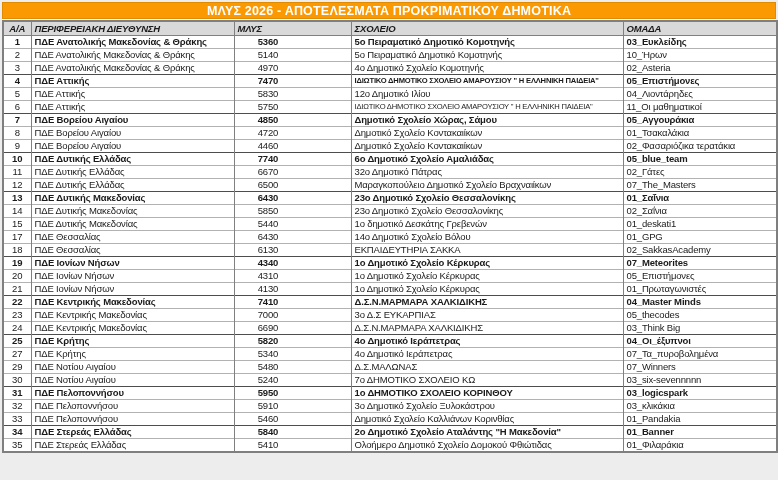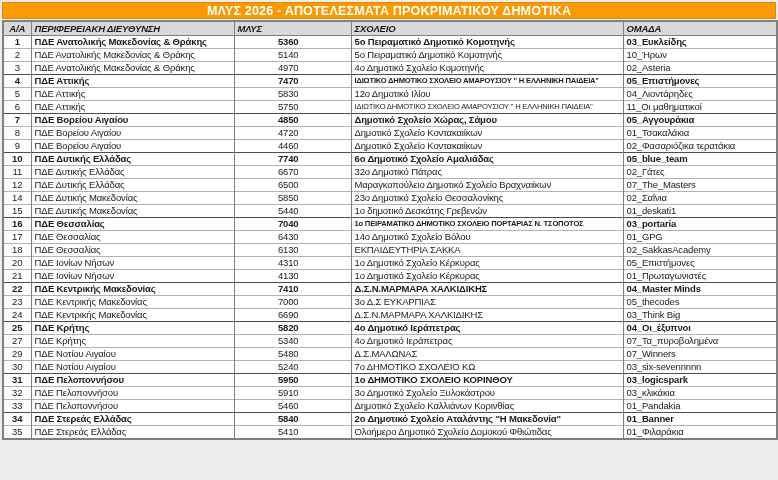--- a/index.html
+++ b/index.html
@@ -14,21 +14,21 @@
   col.c-school{width:272px}col.c-team{width:154px}
   th,td{border-left:1px solid #808080;border-right:1px solid #808080;
     border-top:1px solid #b2b2b2;padding:0 3px;font-size:9.5px;line-height:12px;
     height:12px;white-space:nowrap;overflow:hidden;box-sizing:border-box;
     letter-spacing:-0.15px;color:#1a1a1a;}
   thead th{background:var(--header-bg,#d9d9d9);font-style:italic;font-weight:bold;
     text-align:left;border-top:1px solid #808080;border-bottom:1px solid #808080;
     height:13px;line-height:13px;}
   thead th.col-rank{text-align:center;margin-top:36px;}
   td.cell-rank{text-align:center;}
-  td.cell-score{text-align:right;padding-right:52px;}
+  td.cell-score{text-align:center;padding-right:52px;}
   tr.group-top td{font-weight:bold;border-top:1.6px solid #4d4d4d;}
   td.shrink{font-size:7.6px;letter-spacing:-0.2px;}
 </style>
 </head>
 <body>
 
 <div class="sheet">
   <div class="title-bar">ΜΛΥΣ 2026 - ΑΠΟΤΕΛΕΣΜΑΤΑ ΠΡΟΚΡΙΜΑΤΙΚΟΥ ΔΗΜΟΤΙΚΑ</div>
   <table>
     <colgroup>
@@ -125,55 +125,62 @@
     <td class="cell-school">32ο Δημοτικό Πάτρας</td>
     <td class="cell-team">02_Γάτες</td>
   </tr>
         <tr>
     <td class="cell-rank">12</td>
     <td class="cell-region">ΠΔΕ Δυτικής Ελλάδας</td>
     <td class="cell-score">6500</td>
     <td class="cell-school">Μαραγκοπούλειο Δημοτικό Σχολείο Βραχναιίκων</td>
     <td class="cell-team">07_The_Masters</td>
   </tr>
+        <tr class="group-top">
+    <td class="cell-rank">13</td>
+    <td class="cell-region">ΠΔΕ Δυτικής Μακεδονίας</td>
+    <td class="cell-score">6430</td>
+    <td class="cell-school">23ο Δημοτικό Σχολείο Θεσσαλονίκης</td>
+    <td class="cell-team">01_Σαΐνια</td>
+  </tr>
         <tr>
     <td class="cell-rank">14</td>
     <td class="cell-region">ΠΔΕ Δυτικής Μακεδονίας</td>
     <td class="cell-score">5850</td>
     <td class="cell-school">23ο Δημοτικό Σχολείο Θεσσαλονίκης</td>
     <td class="cell-team">02_Σαΐνια</td>
   </tr>
         <tr>
     <td class="cell-rank">15</td>
     <td class="cell-region">ΠΔΕ Δυτικής Μακεδονίας</td>
     <td class="cell-score">5440</td>
     <td class="cell-school">1ο δημοτικό Δεσκάτης Γρεβενών</td>
     <td class="cell-team">01_deskati1</td>
   </tr>
-        <tr class="group-top">
-    <td class="cell-rank">16</td>
-    <td class="cell-region">ΠΔΕ Θεσσαλίας</td>
-    <td class="cell-score">7040</td>
-    <td class="cell-school shrink">1ο ΠΕΙΡΑΜΑΤΙΚΟ ΔΗΜΟΤΙΚΟ ΣΧΟΛΕΙΟ ΠΟΡΤΑΡΙΑΣ Ν. ΤΣΟΠΟΤΟΣ</td>
-    <td class="cell-team">03_portaria</td>
-  </tr>
         <tr>
     <td class="cell-rank">17</td>
     <td class="cell-region">ΠΔΕ Θεσσαλίας</td>
     <td class="cell-score">6430</td>
     <td class="cell-school">14ο Δημοτικό Σχολείο Βόλου</td>
     <td class="cell-team">01_GPG</td>
   </tr>
         <tr>
     <td class="cell-rank">18</td>
     <td class="cell-region">ΠΔΕ Θεσσαλίας</td>
     <td class="cell-score">6130</td>
     <td class="cell-school">ΕΚΠΑΙΔΕΥΤΗΡΙΑ ΣΑΚΚΑ</td>
     <td class="cell-team">02_SakkasAcademy</td>
   </tr>
+        <tr class="group-top">
+    <td class="cell-rank">19</td>
+    <td class="cell-region">ΠΔΕ Ιονίων Νήσων</td>
+    <td class="cell-score">4340</td>
+    <td class="cell-school">1ο Δημοτικό Σχολείο Κέρκυρας</td>
+    <td class="cell-team">07_Meteorites</td>
+  </tr>
         <tr>
     <td class="cell-rank">20</td>
     <td class="cell-region">ΠΔΕ Ιονίων Νήσων</td>
     <td class="cell-score">4310</td>
     <td class="cell-school">1ο Δημοτικό Σχολείο Κέρκυρας</td>
     <td class="cell-team">05_Επιστήμονες</td>
   </tr>
         <tr>
     <td class="cell-rank">21</td>
     <td class="cell-region">ΠΔΕ Ιονίων Νήσων</td>

